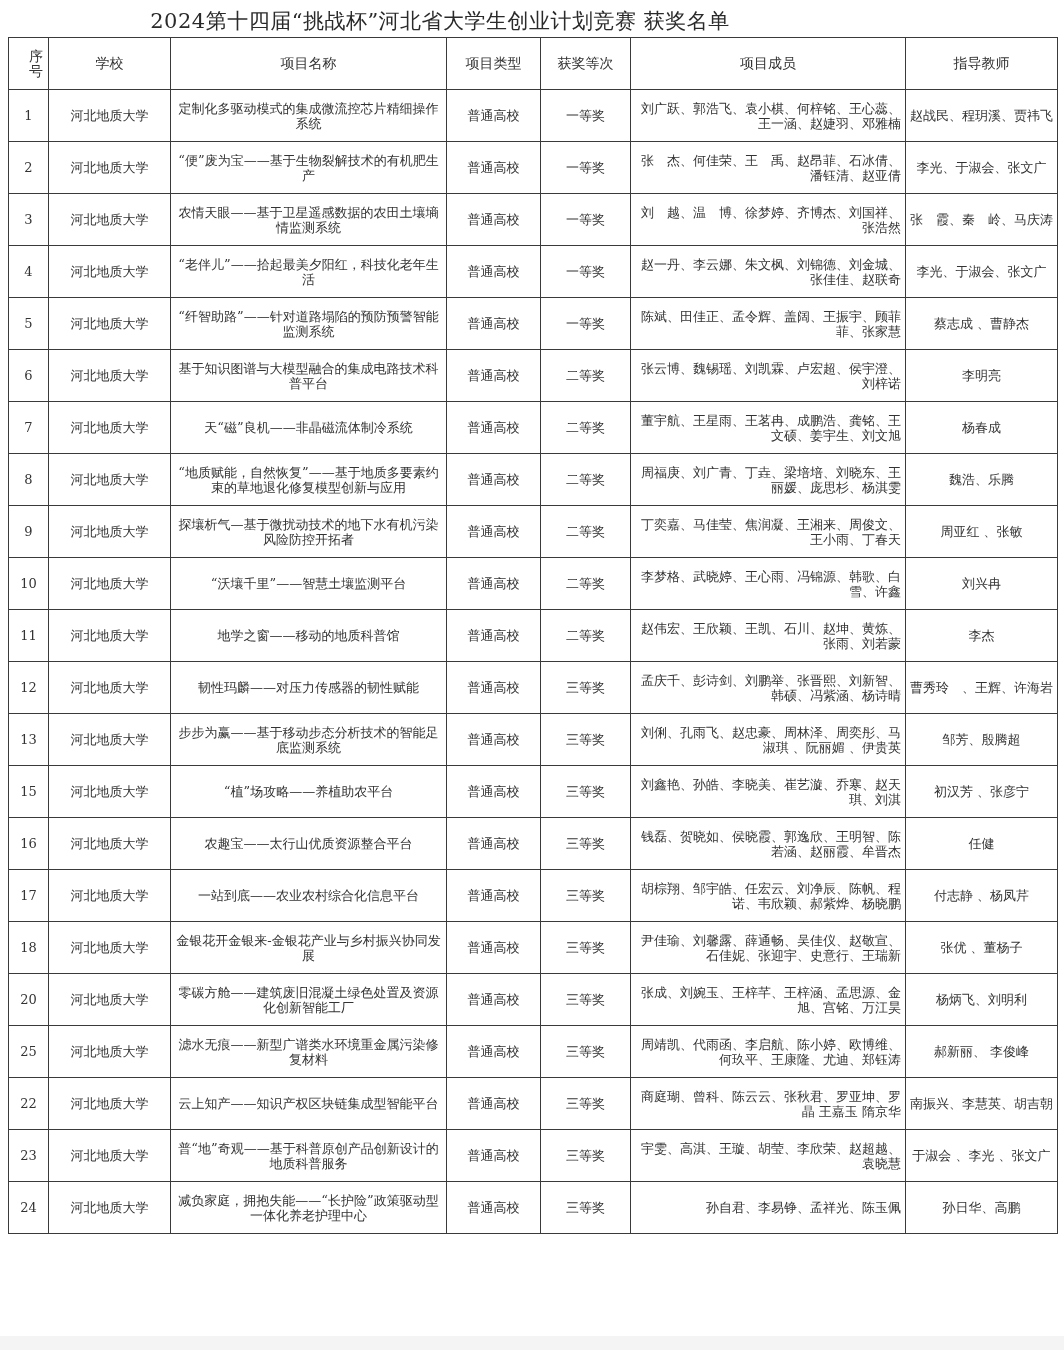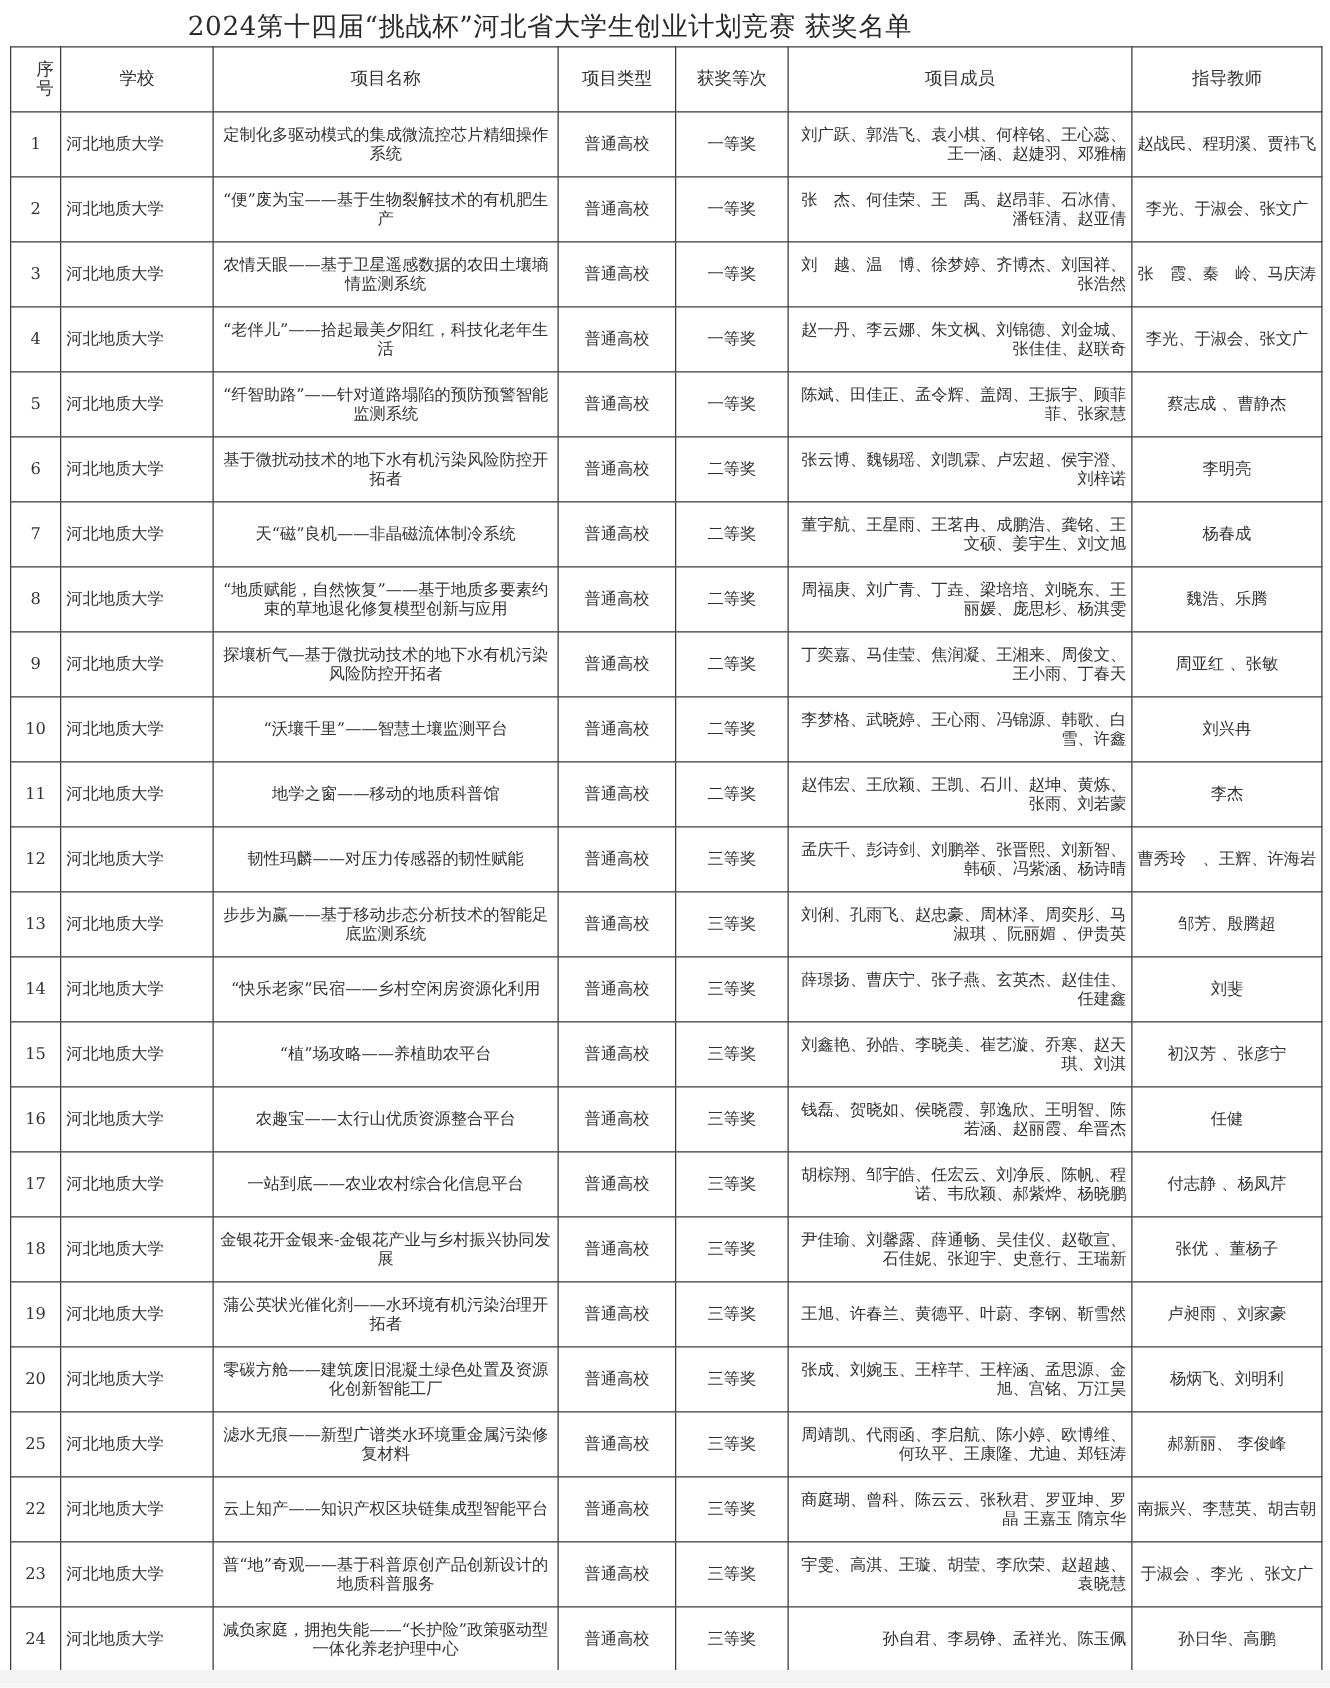--- a/index.html
+++ b/index.html
@@ -17,21 +17,21 @@
       position: absolute; left: 8px; top: 37px;
       width: 1049px; border-collapse: collapse; table-layout: fixed;
     }
     table.awards th, table.awards td {
       border: 1px solid #3a3a3a; padding: 0 4px; vertical-align: middle;
       font-size: 13px; line-height: 15px; color: #333; overflow: hidden;
     }
     table.awards th { height: 51px; font-weight: normal; font-size: 14px; text-align: center; }
     table.awards td { height: 51px; }
     .c-no { text-align: center; }
-    .c-school { }
+    .c-school { text-align: center; }
     .c-project { text-align: center; }
     .c-type { text-align: center; margin-left: 24px; }
     .c-award { text-align: center; }
     .c-members { text-align: right; }
     .c-advisors { text-align: center; }
     .bottom-strip {
       position: absolute; left: 0; top: 1336px; width: 1064px; height: 14px; background: #f4f4f4;
     }
   </style>
 </head>
@@ -102,21 +102,21 @@
         <td class="c-school">河北地质大学</td>
         <td class="c-project">“纤智助路”——针对道路塌陷的预防预警智能监测系统</td>
         <td class="c-type">普通高校</td>
         <td class="c-award">一等奖</td>
         <td class="c-members">陈斌、田佳正、孟令辉、盖阔、王振宇、顾菲菲、张家慧</td>
         <td class="c-advisors">蔡志成 、曹静杰</td>
       </tr>
       <tr>
         <td class="c-no">6</td>
         <td class="c-school">河北地质大学</td>
-        <td class="c-project">基于微扰动技术的地下水有机污染风险防控开拓者</td>
+        <td class="c-project">基于知识图谱与大模型融合的集成电路技术科普平台</td>
         <td class="c-type">普通高校</td>
         <td class="c-award">二等奖</td>
         <td class="c-members">张云博、魏锡瑶、刘凯霖、卢宏超、侯宇澄、刘梓诺</td>
         <td class="c-advisors">李明亮</td>
       </tr>
       <tr>
         <td class="c-no">7</td>
         <td class="c-school">河北地质大学</td>
         <td class="c-project">天“磁”良机——非晶磁流体制冷系统</td>
         <td class="c-type">普通高校</td>
@@ -172,29 +172,20 @@
       <tr>
         <td class="c-no">13</td>
         <td class="c-school">河北地质大学</td>
         <td class="c-project">步步为赢——基于移动步态分析技术的智能足底监测系统</td>
         <td class="c-type">普通高校</td>
         <td class="c-award">三等奖</td>
         <td class="c-members">刘俐、孔雨飞、赵忠豪、周林泽、周奕彤、马淑琪 、阮丽媚 、伊贵英</td>
         <td class="c-advisors">邹芳、殷腾超</td>
       </tr>
       <tr>
-        <td class="c-no">14</td>
-        <td class="c-school">河北地质大学</td>
-        <td class="c-project">“快乐老家”民宿——乡村空闲房资源化利用</td>
-        <td class="c-type">普通高校</td>
-        <td class="c-award">三等奖</td>
-        <td class="c-members">薛璟扬、曹庆宁、张子燕、玄英杰、赵佳佳、任建鑫</td>
-        <td class="c-advisors">刘斐</td>
-      </tr>
-      <tr>
         <td class="c-no">15</td>
         <td class="c-school">河北地质大学</td>
         <td class="c-project">“植”场攻略——养植助农平台</td>
         <td class="c-type">普通高校</td>
         <td class="c-award">三等奖</td>
         <td class="c-members">刘鑫艳、孙皓、李晓美、崔艺漩、乔寒、赵天琪、刘淇</td>
         <td class="c-advisors">初汉芳 、张彦宁</td>
       </tr>
       <tr>
         <td class="c-no">16</td>
@@ -217,29 +208,20 @@
       <tr>
         <td class="c-no">18</td>
         <td class="c-school">河北地质大学</td>
         <td class="c-project">金银花开金银来-金银花产业与乡村振兴协同发展</td>
         <td class="c-type">普通高校</td>
         <td class="c-award">三等奖</td>
         <td class="c-members">尹佳瑜、刘馨露、薛通畅、吴佳仪、赵敬宣、石佳妮、张迎宇、史意行、王瑞新</td>
         <td class="c-advisors">张优 、董杨子</td>
       </tr>
       <tr>
-        <td class="c-no">19</td>
-        <td class="c-school">河北地质大学</td>
-        <td class="c-project">蒲公英状光催化剂——水环境有机污染治理开拓者</td>
-        <td class="c-type">普通高校</td>
-        <td class="c-award">三等奖</td>
-        <td class="c-members">王旭、许春兰、黄德平、叶蔚、李钢、靳雪然</td>
-        <td class="c-advisors">卢昶雨 、刘家豪</td>
-      </tr>
-      <tr>
         <td class="c-no">20</td>
         <td class="c-school">河北地质大学</td>
         <td class="c-project">零碳方舱——建筑废旧混凝土绿色处置及资源化创新智能工厂</td>
         <td class="c-type">普通高校</td>
         <td class="c-award">三等奖</td>
         <td class="c-members">张成、刘婉玉、王梓芊、王梓涵、孟思源、金旭、宫铭、万江昊</td>
         <td class="c-advisors">杨炳飞、刘明利</td>
       </tr>
       <tr>
         <td class="c-no">25</td>

